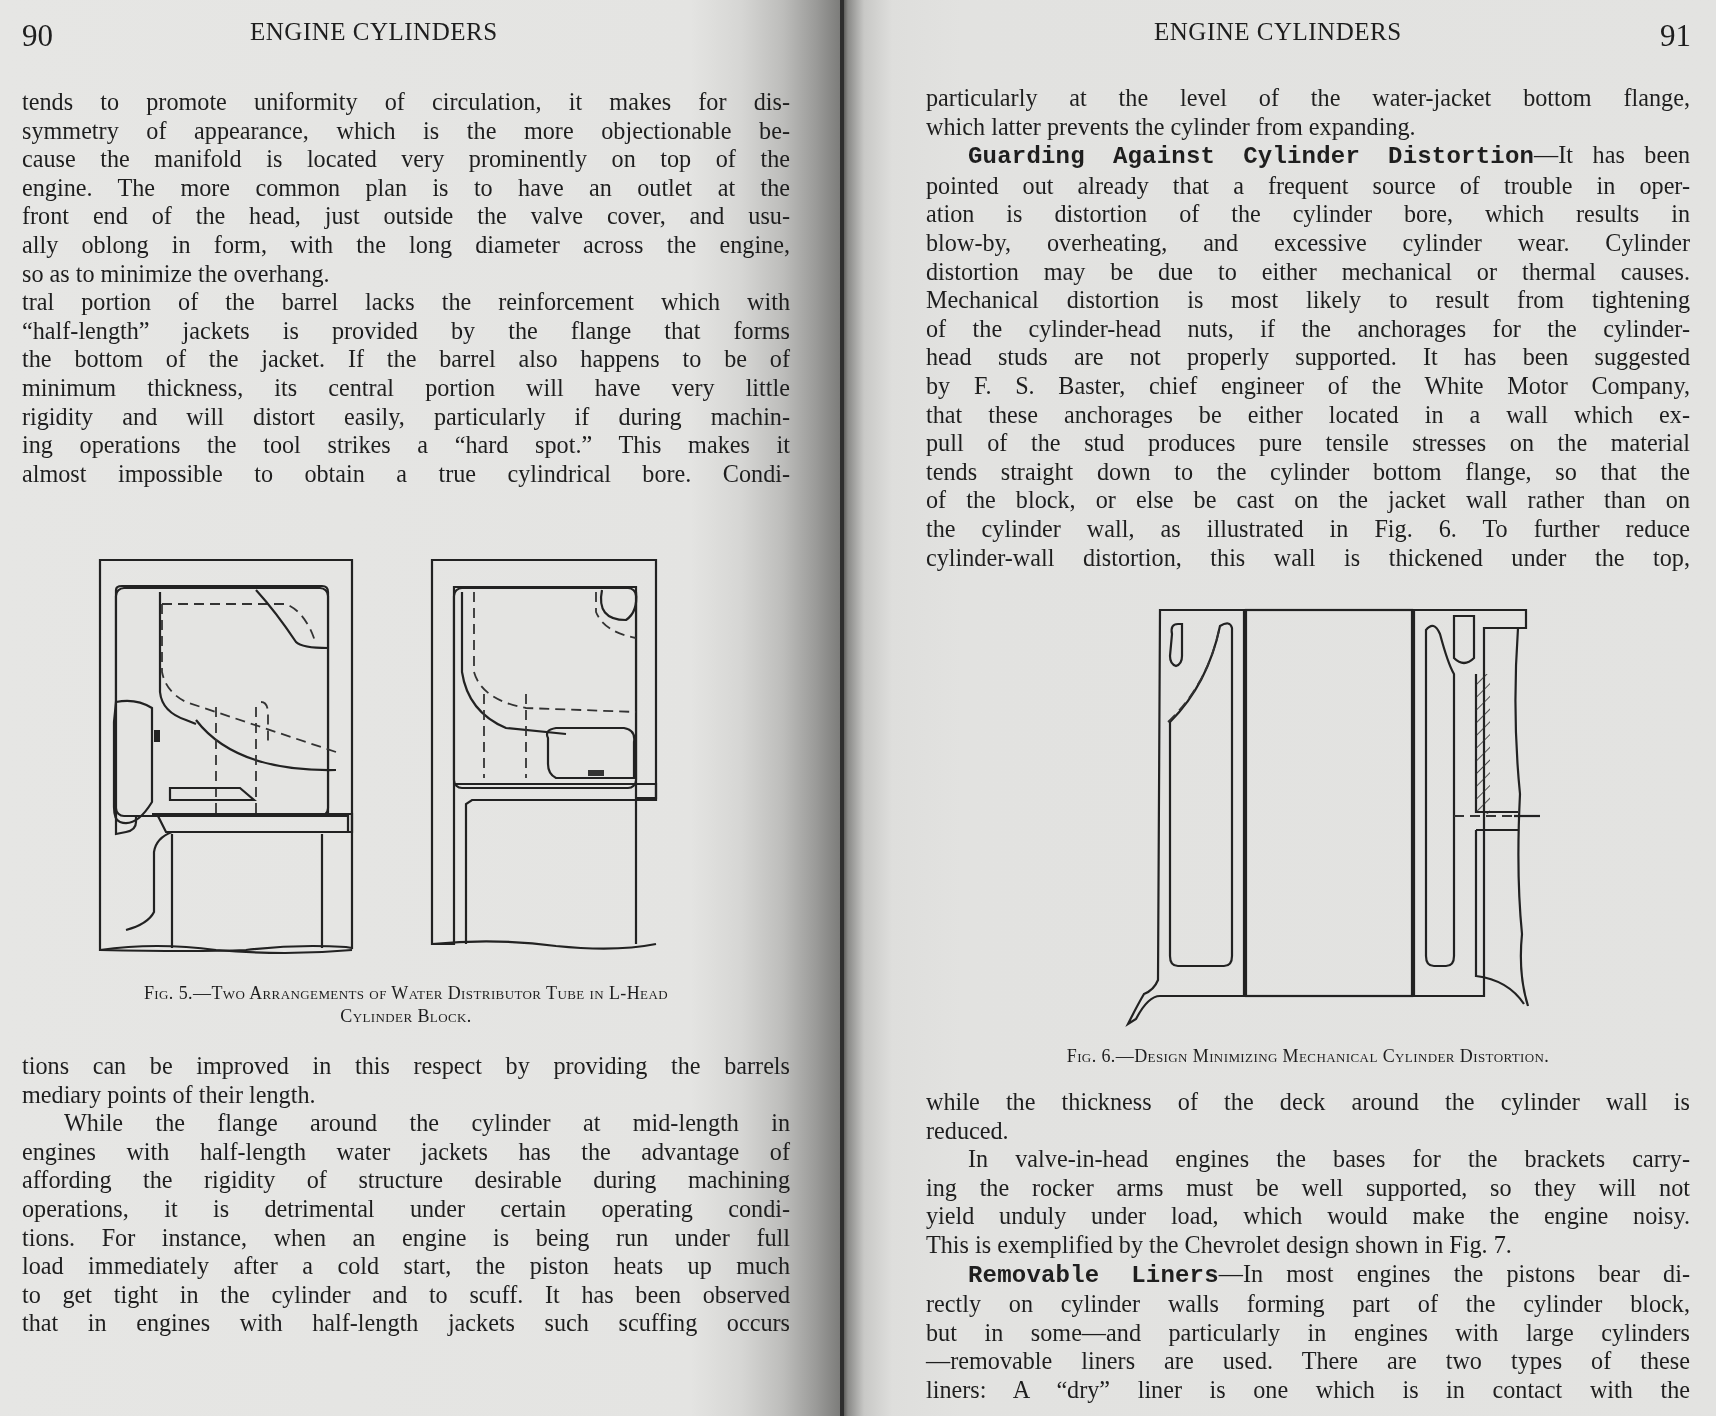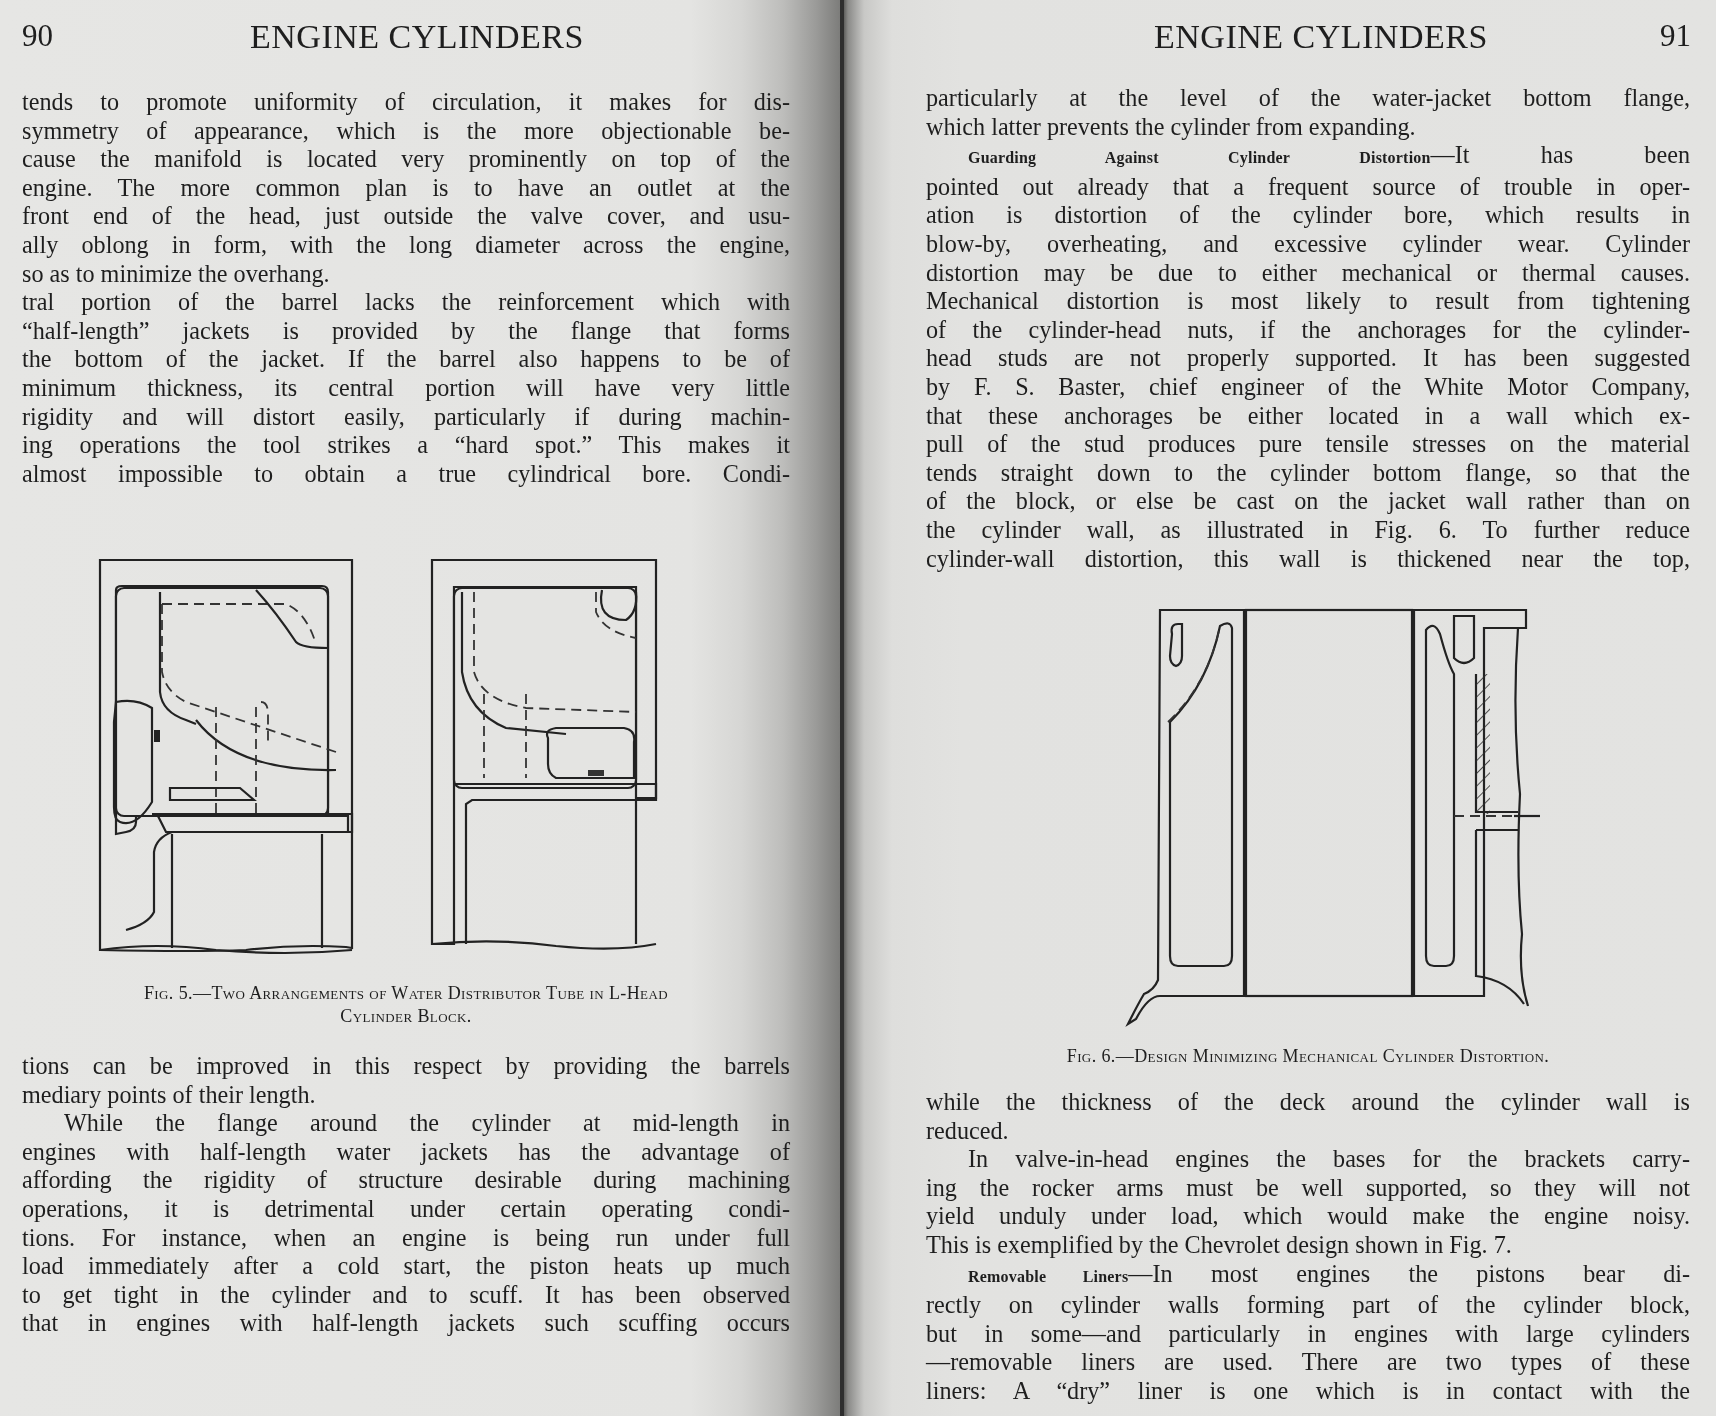--- a/index.html
+++ b/index.html
@@ -14,28 +14,28 @@
   .page-left {
     left: 0; width: 842px;
     background: linear-gradient(to right, #e6e6e4 0%, #e4e4e2 82%, #d6d6d4 88%, #bdbdbb 93%, #9a9a98 97%, #7a7a78 100%);
   }
   .page-right {
     left: 842px; width: 874px;
     background: linear-gradient(to right, #4a4a48 0px, #8a8a88 6px, #c8c8c6 22px, #dededc 50px, #e2e2e0 120px, #e3e3e1 100%);
   }
   .gutter-line { position: absolute; left: 840px; top: 0; width: 4px; height: 1416px; background: #2e2e2e; }
 
-  .running-head { position: absolute; top: 18px; font-size: 34px; letter-spacing: 0.5px; }
+  .running-head { position: absolute; top: 18px; font-size: 25px; letter-spacing: 0.5px; }
   .folio { position: absolute; top: 18px; font-size: 31px; }
 
   .text-block { position: absolute; font-size: 24.2px; line-height: 28.6px; }
   .line { display: block; white-space: nowrap; text-align: justify; text-align-last: justify; }
   .line.last { text-align-last: left; }
   .indent { text-indent: 42px; }
-  .bold-lead { font-weight: bold; font-family: Liberation Serif, serif; font-size: 16px; letter-spacing: 0.2px; }
+  .bold-lead { font-weight: bold; font-family: Liberation Mono, monospace; font-size: 24px; letter-spacing: 0.2px; }
 
   .caption { position: absolute; font-size: 18px; text-align: center; line-height: 23px; letter-spacing: 0.4px; }
   .caption .sc { font-variant: small-caps; }
 
   .figure { position: absolute; }
   svg .o { stroke: #222; stroke-width: 2.2; fill: none; }
   svg .d { stroke: #333; stroke-width: 1.8; fill: none; stroke-dasharray: 10 6; }
 </style>
 </head>
 <body>
@@ -141,21 +141,21 @@
       <span class="line">distortion may be due to either mechanical or thermal causes.</span>
       <span class="line">Mechanical distortion is most likely to result from tightening</span>
       <span class="line">of the cylinder-head nuts, if the anchorages for the cylinder-</span>
       <span class="line">head studs are not properly supported.  It has been suggested</span>
       <span class="line">by F. S. Baster, chief engineer of the White Motor Company,</span>
       <span class="line">that these anchorages be either located in a wall which ex-</span>
       <span class="line">pull of the stud produces pure tensile stresses on the material</span>
       <span class="line">tends straight down to the cylinder bottom flange, so that the</span>
       <span class="line">of the block, or else be cast on the jacket wall rather than on</span>
       <span class="line">the cylinder wall, as illustrated in Fig. 6.  To further reduce</span>
-      <span class="line">cylinder-wall distortion, this wall is thickened near the top,</span>
+      <span class="line">cylinder-wall distortion, this wall is thickened under the top,</span>
     </div>
 
   <div class="figure" style="left:1108px; top:594px; width:440px; height:440px;">
     <svg width="440" height="440" viewBox="0 0 440 440">
       <defs>
         <pattern id="hatch2" width="9" height="9" patternUnits="userSpaceOnUse" patternTransform="rotate(45)">
           <line x1="0" y1="0" x2="0" y2="9" stroke="#2a2a2a" stroke-width="1.6"></line>
         </pattern>
         <pattern id="thread" width="10" height="5" patternUnits="userSpaceOnUse">
           <line x1="0" y1="2" x2="10" y2="2" stroke="#2a2a2a" stroke-width="1.4"></line>

